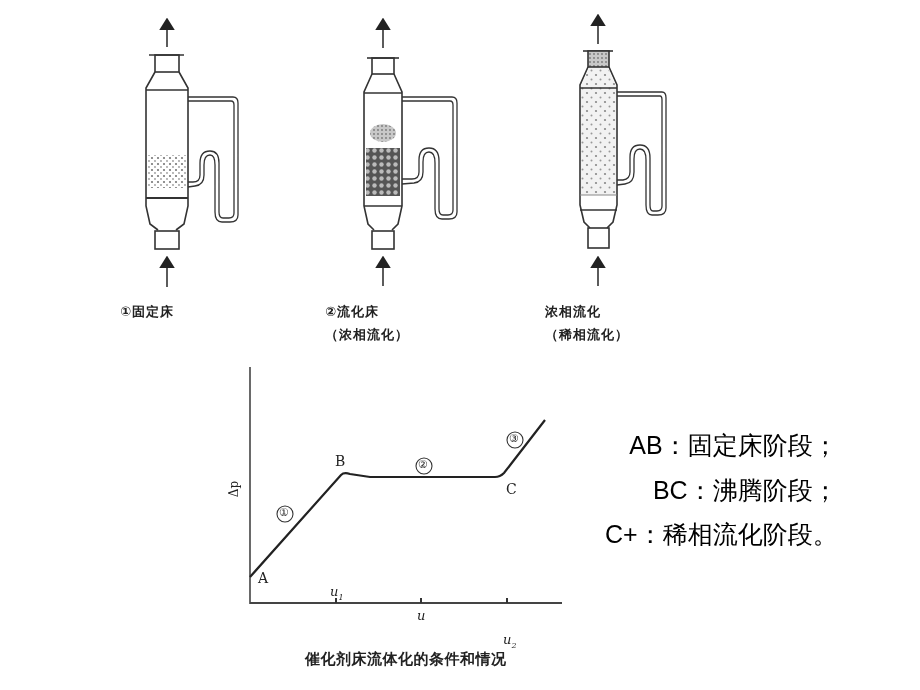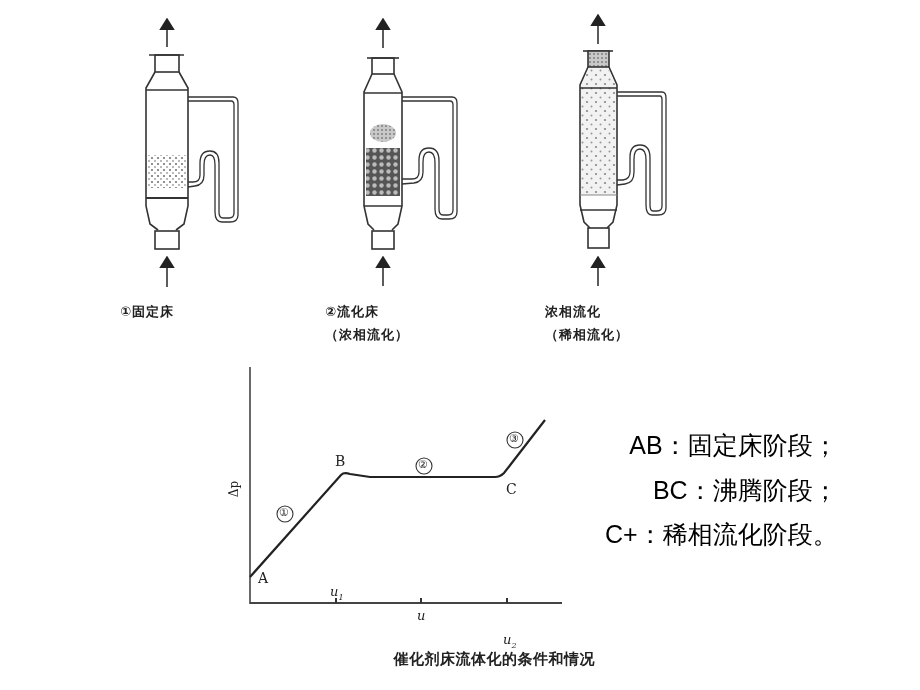--- a/index.html
+++ b/index.html
@@ -4,21 +4,21 @@
 <style>
   html, body { margin: 0; padding: 0; background: #ffffff; }
   body { width: 920px; height: 690px; position: relative; overflow: hidden;
          font-family: "DejaVu Serif", serif; color: #111; }
   svg.canvas { position: absolute; left: 0; top: 0; }
   .vessel-label { position: absolute; font-family: "DejaVu Sans", sans-serif;
                   font-weight: bold; font-size: 13px; color: #222; text-align: left;
                   line-height: 23px; letter-spacing: 1px; }
   .caption { position: absolute; left: 305px; top: 650px; width: 290px;
              font-family: "DejaVu Sans", sans-serif; font-weight: bold; font-size: 15px;
-             color: #222; text-align: right; letter-spacing: 0.5px; }
+             color: #222; text-align: left; letter-spacing: 0.5px; }
   .notes { position: absolute; left: 605px; top: 423px; font-family: "Liberation Sans", sans-serif;
            font-size: 25px; color: #000; line-height: 44.5px; text-align: right; }
   .notes div { white-space: nowrap; }
   .ax-label { position: absolute; font-family: "DejaVu Serif", serif; font-size: 13px; color: #222; }
 </style>
 </head>
 <body>
 
 <svg class="canvas" width="920" height="690" viewBox="0 0 920 690" xmlns="http://www.w3.org/2000/svg">
   <defs>

